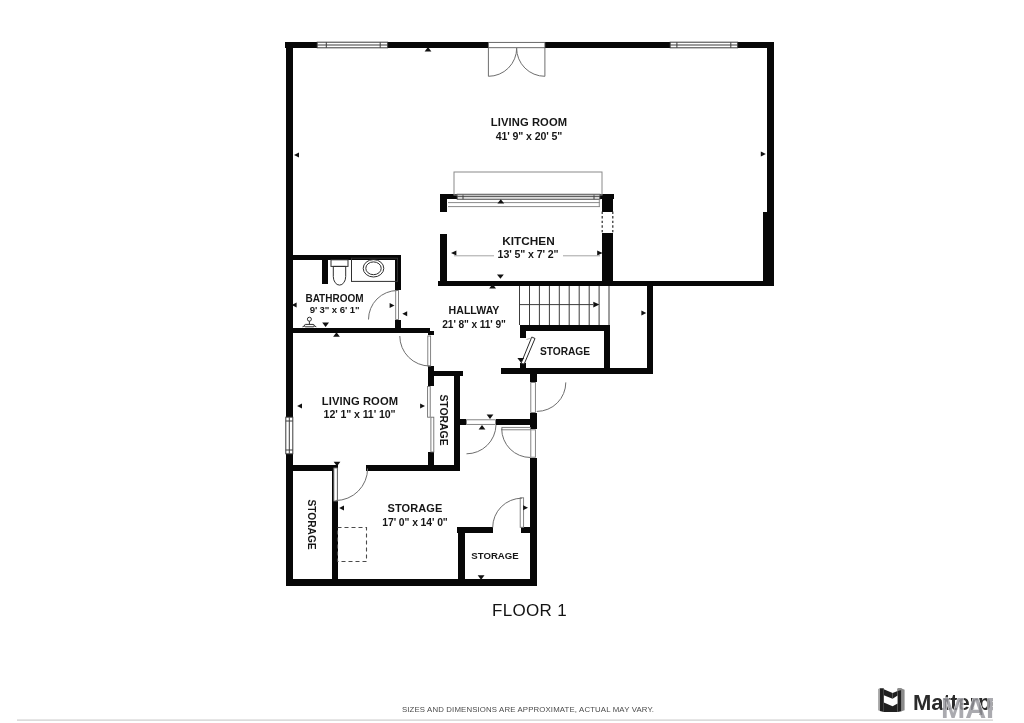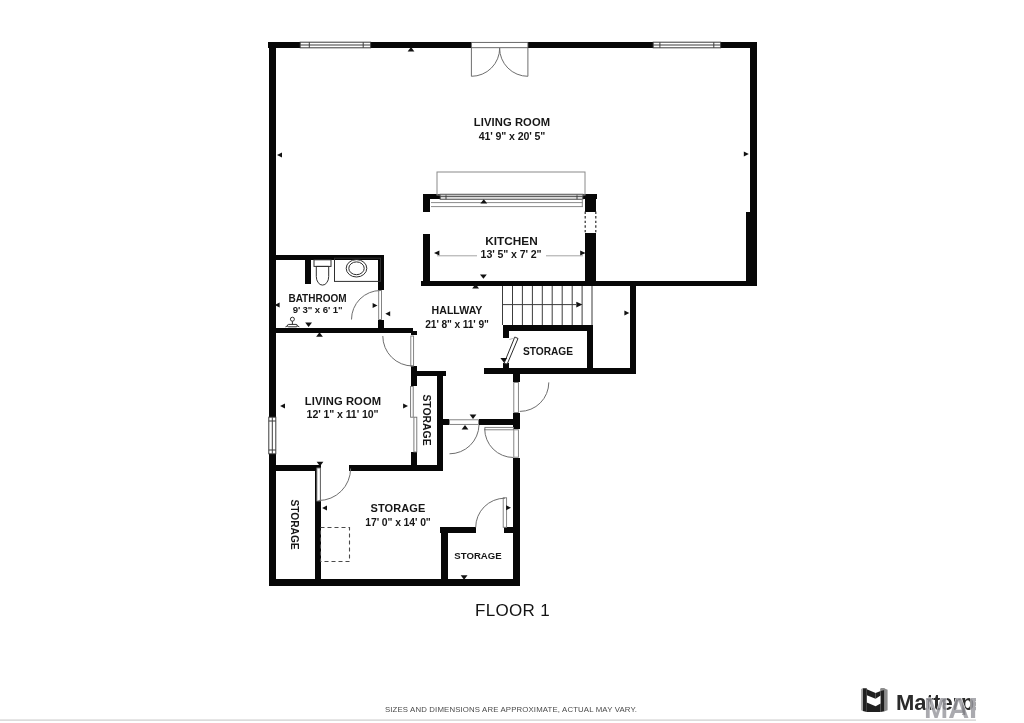--- a/index.html
+++ b/index.html
@@ -1,16 +1,16 @@
 <!DOCTYPE html>
 <html><head>
 <meta charset="utf-8">
 <style>
 html,body{margin:0;padding:0;background:#fff;}
-#page{position:relative;width:976px;height:723px;background:#fff;overflow:hidden;}
+#page{position:relative;width:976px;height:723px;background:#fff;overflow:hidden;padding-left:17px;}
 svg text{font-family:"Liberation Sans",sans-serif;}
 </style>
 </head>
 <body>
 <div id="page">
 <svg width="1024" height="723" viewBox="0 0 1024 723" xmlns="http://www.w3.org/2000/svg">
 <rect x="0" y="0" width="1024" height="723" fill="#ffffff"></rect>
 
 <g fill="#070707" shape-rendering="crispEdges">
 

